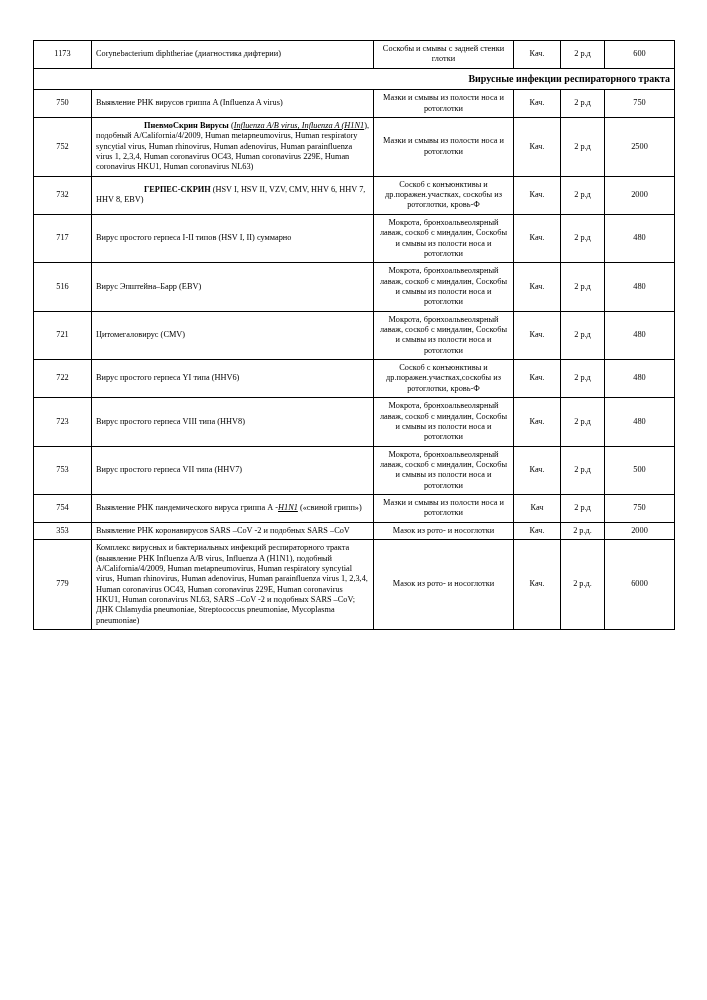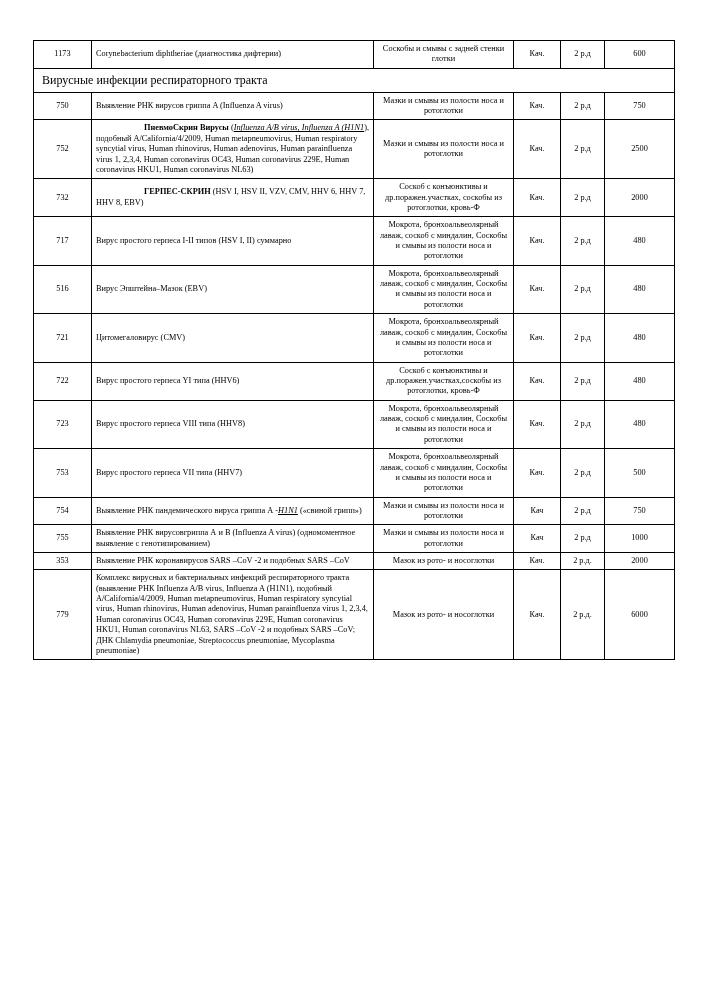--- a/index.html
+++ b/index.html
@@ -48,23 +48,23 @@
   td.material {
     text-align: center;
     font-size: 7.9px;
     line-height: 1.3;
     margin-left: 44px;
   }
   td.type, td.term, td.price {
     text-align: center;
   }
   tr.section td {
-    text-align: left;
-    font-weight: normal;
-    font-size: 12px;
+    text-align: right;
+    font-weight: bold;
+    font-size: 10px;
     padding: 4px 4px 4px 8px;
   }
   .b { font-weight: bold; padding-left: 48px; }
   .i { font-style: italic; text-decoration: underline; }
 </style>
 </head>
 <body>
 
 <div class="page">
   <table class="price-table">
@@ -115,21 +115,21 @@
         <tr>
           <td class="code">717</td>
           <td class="name">Вирус простого герпеса I-II типов (HSV I, II) суммарно</td>
           <td class="material">Мокрота, бронхоальвеолярный лаваж, соскоб с миндалин, Соскобы и смывы из полости носа и ротоглотки</td>
           <td class="type">Кач.</td>
           <td class="term">2 р.д</td>
           <td class="price">480</td>
         </tr>
         <tr>
           <td class="code">516</td>
-          <td class="name">Вирус Эпштейна–Мазок (EBV)</td>
+          <td class="name">Вирус Эпштейна–Барр (EBV)</td>
           <td class="material">Мокрота, бронхоальвеолярный лаваж, соскоб с миндалин, Соскобы и смывы из полости носа и ротоглотки</td>
           <td class="type">Кач.</td>
           <td class="term">2 р.д</td>
           <td class="price">480</td>
         </tr>
         <tr>
           <td class="code">721</td>
           <td class="name">Цитомегаловирус (CMV)</td>
           <td class="material">Мокрота, бронхоальвеолярный лаваж, соскоб с миндалин, Соскобы и смывы из полости носа и ротоглотки</td>
           <td class="type">Кач.</td>
@@ -162,28 +162,20 @@
         </tr>
         <tr>
           <td class="code">754</td>
           <td class="name">Выявление РНК пандемического вируса гриппа А -<span class="i">H1N1</span> («свиной грипп»)</td>
           <td class="material">Мазки и смывы из полости носа и ротоглотки</td>
           <td class="type">Кач</td>
           <td class="term">2 р.д</td>
           <td class="price">750</td>
         </tr>
         <tr>
-          <td class="code">755</td>
-          <td class="name">Выявление РНК вирусовгриппа А и В (Influenza A virus) (одномоментное выявление с генотипированием)</td>
-          <td class="material">Мазки и смывы из полости носа и ротоглотки</td>
-          <td class="type">Кач</td>
-          <td class="term">2 р.д</td>
-          <td class="price">1000</td>
-        </tr>
-        <tr>
           <td class="code">353</td>
           <td class="name">Выявление РНК коронавирусов SARS –CoV -2 и подобных SARS –CoV</td>
           <td class="material">Мазок из рото- и носоглотки</td>
           <td class="type">Кач.</td>
           <td class="term">2 р.д.</td>
           <td class="price">2000</td>
         </tr>
         <tr>
           <td class="code">779</td>
           <td class="name">Комплекс вирусных и бактериальных инфекций респираторного тракта (выявление РНК Influenza A/B virus, Influenza A (H1N1), подобный A/California/4/2009, Human metapneumovirus, Human respiratory syncytial virus, Human rhinovirus, Human adenovirus, Human parainfluenza virus 1, 2,3,4, Human coronavirus OC43, Human coronavirus 229E, Human coronavirus HKU1, Human coronavirus NL63, SARS –CoV -2 и подобных SARS –CoV; ДНК Chlamydia pneumoniae, Streptococcus pneumoniae, Mycoplasma pneumoniae)</td>

